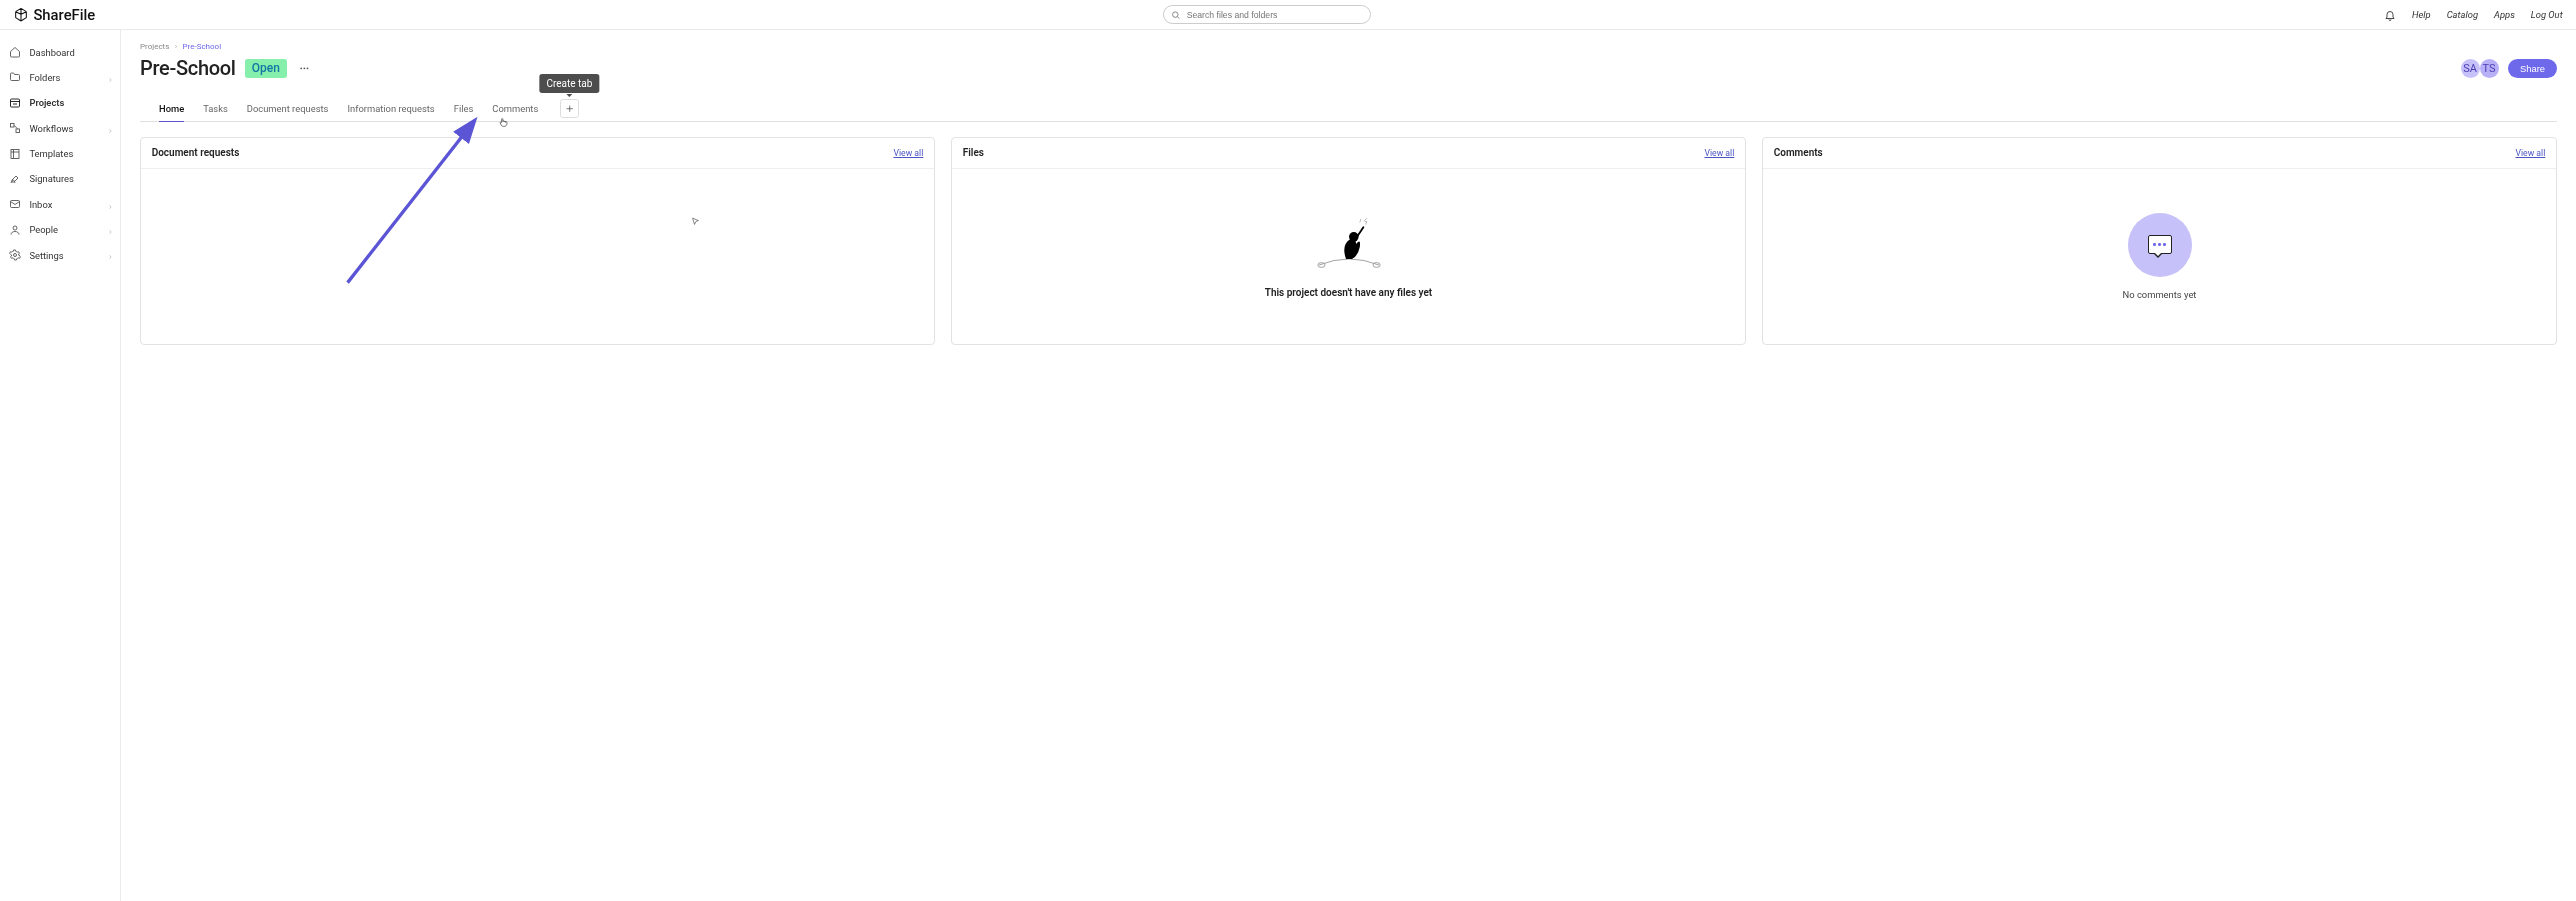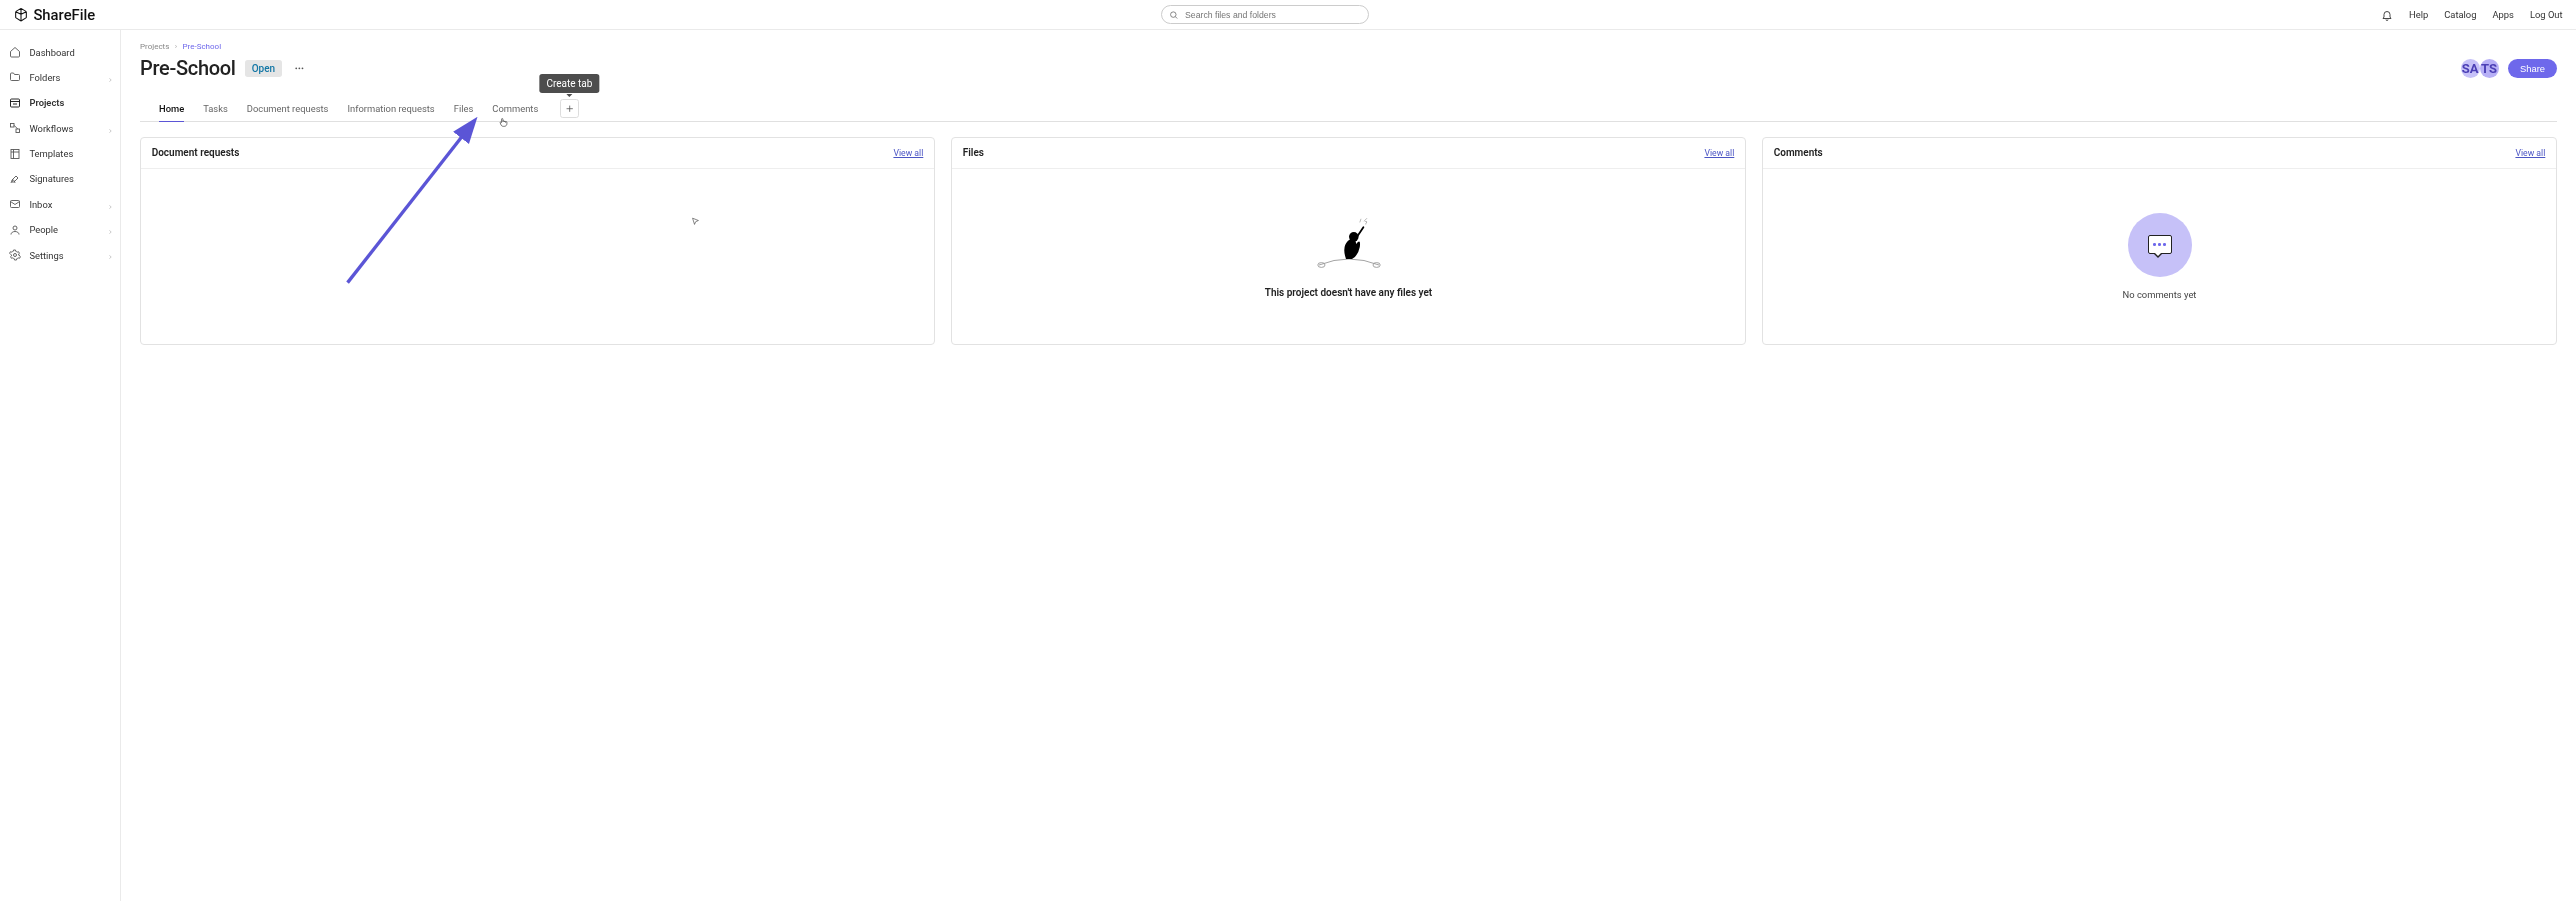--- a/index.html
+++ b/index.html
@@ -32,21 +32,21 @@
     padding: 0 8px 0 23px;
     font-size: 8.7px;
     color: #666;
     outline: none;
   }
   .search-icon {
     position: absolute; left: 8px; top: 50%; transform: translateY(-50%);
     width: 9.4px; height: 9.4px; color: #666;
   }
 
-  .topnav { display: flex; gap: 16px; font-size: 9.4px; color: #333; }
+  .topnav { display: flex; gap: 16px; font-size: 9.4px; color: #333; font-style: italic; }
   .bell-icon { width: 12px; height: 12px; }
 
   
   .layout { display: flex; height: calc(100% - 20px); }
 
   
   .sidebar {
     width: 121px;
     border-right: 0.7px solid #eaeaea;
     padding-top: 9.4px;
@@ -77,27 +77,27 @@
     min-width: 0;
   }
   .crumbs { font-size: 8px; color: #888; display:flex; align-items:center; gap:5.4px; }
   .crumbs .sep { color:#aaa; }
   .crumbs .cur { color:#6e68eb; }
   .crumbs .proj { cursor:pointer; }
 
   .titlebar { display:flex; align-items:center; gap:9.4px; margin-top:5.4px; }
   .title { font-size: 20px; font-weight: 500; color:#222; letter-spacing: -0.3px; }
   .badge-open {
-    background:#e5e5e5; color:#1276a5;
-    font-size:10px; padding:2.7px 6.7px; border-radius:2.7px; font-weight:500;
+    background:#86efac; color:#1276a5;
+    font-size:12px; padding:2.7px 6.7px; border-radius:2.7px; font-weight:500;
   }
   .dots-btn { width:16px; height:16px; display:flex; align-items:center; justify-content:center; cursor:pointer; border-radius:2.7px; }
 
   .title-right { margin-left:auto; display:flex; align-items:center; gap:5.4px; }
-  .avatar { width:19px; height:19px; border-radius:50%; display:flex; align-items:center; justify-content:center; font-size:13px; font-weight:700; }
+  .avatar { width:19px; height:19px; border-radius:50%; display:flex; align-items:center; justify-content:center; font-size:11px; font-weight:400; }
   .avatar.a1 { background:#c6c1f8; color:#4b3fb5; }
   .avatar.a2 { background:#b7b0f6; color:#4b3fb5; margin-left:-5.4px; }
   .share-btn {
     background:#6e68eb; color:#fff; border:none; border-radius:10.7px;
     padding:4px 12px; font-size:9.4px; cursor:pointer; margin-left:4px;
   }
 
   
   .tabs { display:flex; align-items:center; gap:19px; margin-top:16px; border-bottom:0.7px solid #e0e0e0; position:relative; }
   .tab { font-size:9.4px; color:#666; padding:6.7px 0; cursor:pointer; }

